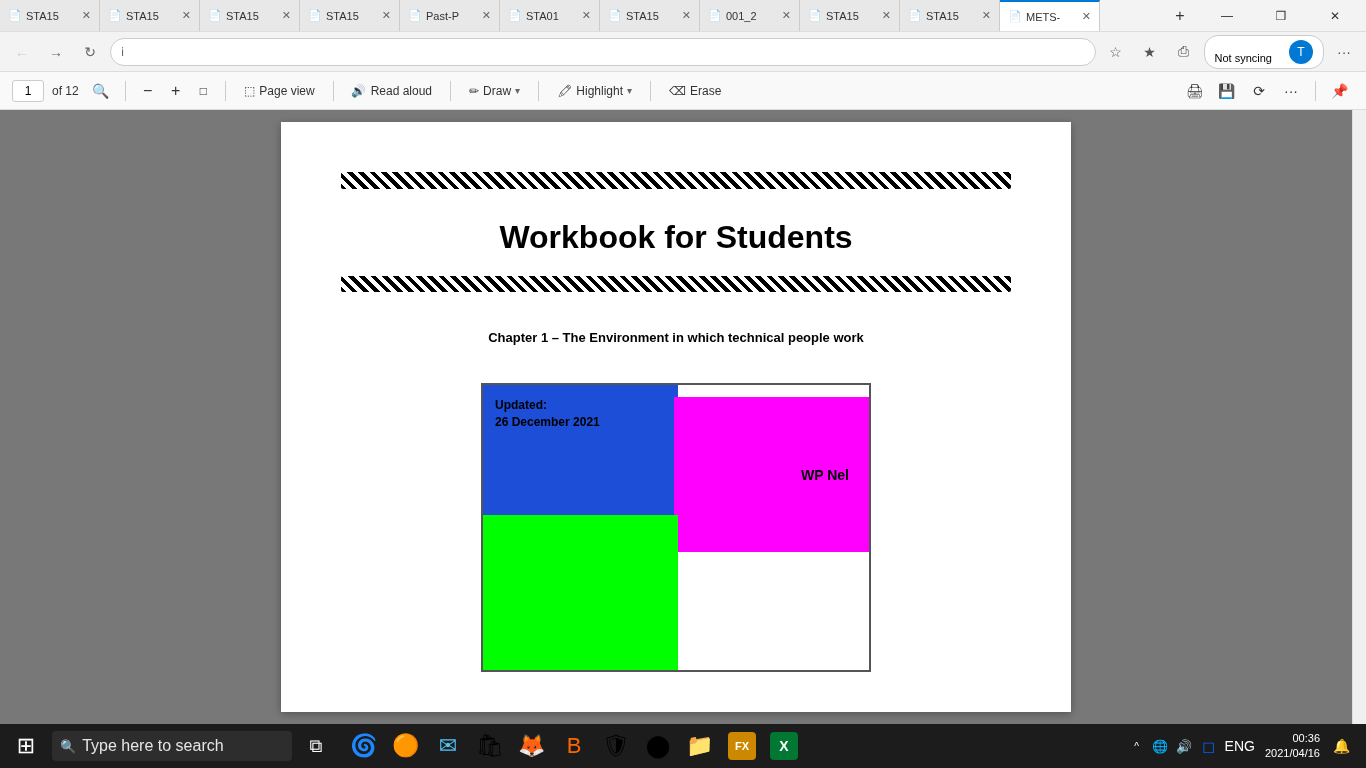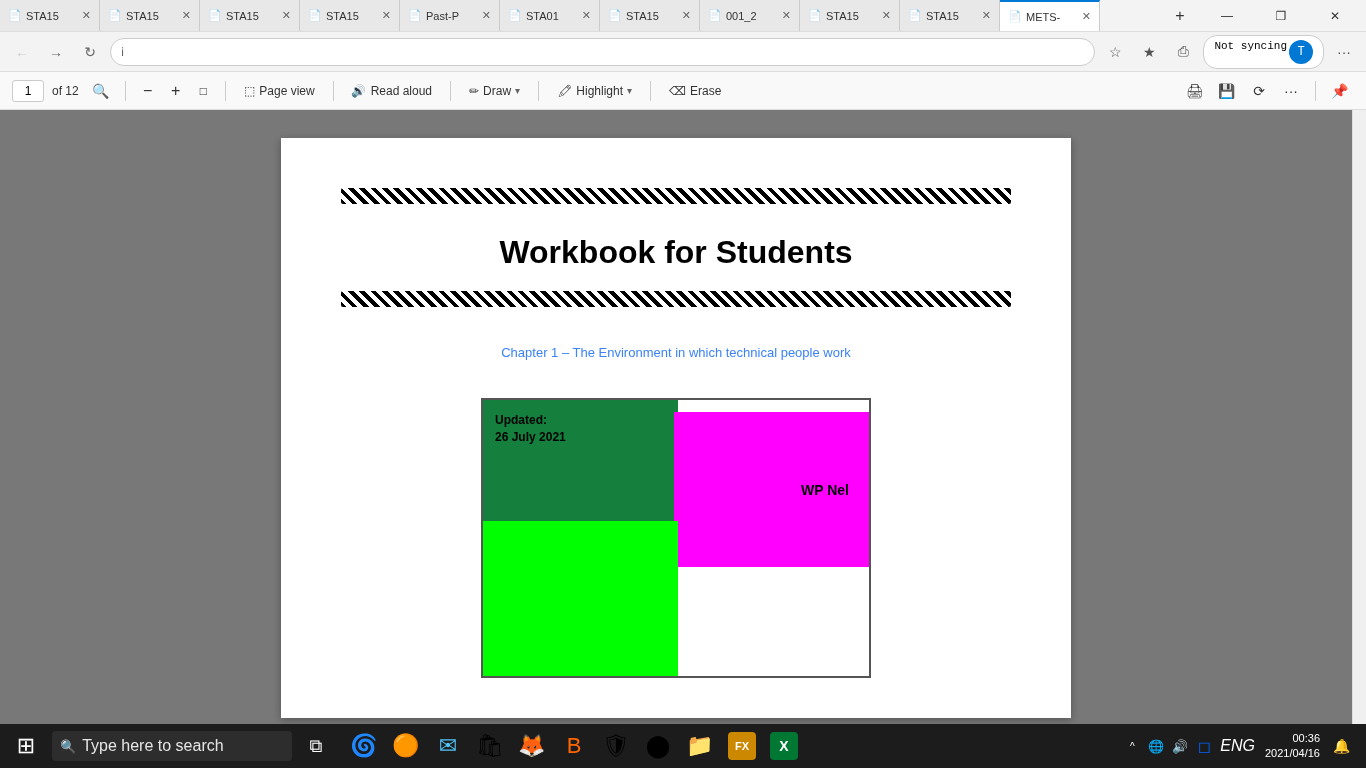--- a/index.html
+++ b/index.html
@@ -142,24 +142,23 @@
       font-size: 14px;
       color: #555;
     }
     .sync-btn {
       padding: 4px 10px;
       border: 1px solid #ccc;
       border-radius: 14px;
       font-size: 11px;
       cursor: pointer;
       display: flex;
-      align-items: flex-start;
-      gap: 2px;
+      align-items: flex-end;
+      gap: 17px;
       background: white;
-      font-family: Liberation Mono, monospace;
     }
     .avatar {
       width: 24px;
       height: 24px;
       border-radius: 50%;
       background: #0078d4;
       display: flex;
       align-items: center;
       justify-content: center;
       color: white;
@@ -264,21 +263,21 @@
       flex: 1;
       display: flex;
       overflow: hidden;
     }
     .pdf-viewer {
       flex: 1;
       background: #787878;
       overflow: auto;
       display: flex;
       justify-content: center;
-      padding: 28px;
+      padding: 12px;
     }
     .pdf-page {
       background: white;
       width: 790px;
       min-height: 580px;
       box-shadow: 0 2px 8px rgba(0,0,0,0.3);
       padding: 40px 60px;
       display: flex;
       flex-direction: column;
       align-items: center;
@@ -300,40 +299,40 @@
     }
     .pdf-title {
       font-size: 32px;
       font-weight: bold;
       text-align: center;
       margin: 20px 0 10px;
       color: #000;
     }
     .pdf-chapter {
       font-size: 13px;
-      font-weight: normal;
+      font-weight: bold;
       text-align: center;
       margin: 28px 0;
-      color: #3b82f6;
+      color: #000000;
     }
 
     
     .puzzle-container {
       width: 390px;
       height: 310px;
       position: relative;
       margin-top: 10px;
       border: 2px solid #555;
     }
     
     .puzzle-tl {
       position: absolute;
       left: 0; top: 0;
       width: 195px; height: 155px;
-      background: #15803d;
+      background: #1d4ed8;
     }
     .puzzle-tr {
       position: absolute;
       right: 0; top: 12px;
       width: 195px; height: 155px;
       background: #ff00ff;
     }
     .puzzle-bl {
       position: absolute;
       left: 0; bottom: 0;
@@ -638,21 +637,21 @@
       <div class="pdf-title">Workbook for Students</div>
 
       <div class="deco-line"></div>
 
       <div class="pdf-chapter">Chapter 1 – The Environment in which technical people work</div>
 
       <div class="puzzle-container">
         <div class="puzzle-tl">
           <div class="puzzle-text-tl">
             <span>Updated:</span><br>
-            <span>26 July 2021</span>
+            <span>26 December 2021</span>
           </div>
         </div>
         <div class="puzzle-tr">
           <div class="puzzle-text-tr">WP Nel</div>
         </div>
         <div class="puzzle-bl"></div>
       </div>
     </div>
   </div>
   <div class="scrollbar-track"></div>
@@ -703,20 +702,20 @@
     <div class="taskbar-app">
       <div class="taskbar-app-icon" style="background:#007733;color:white;font-size:14px;font-weight:bold;width:28px;height:28px;border-radius:4px;display:flex;align-items:center;justify-content:center;">X</div>
     </div>
   </div>
   <div class="taskbar-spacer"></div>
   <div class="taskbar-tray">
     <div class="tray-icon" style="font-size:10px;color:white;">^</div>
     <div class="tray-icon">🌐</div>
     <div class="tray-icon">🔊</div>
     <div class="tray-icon" style="font-size:16px;color:#0061ff;">◻</div>
-    <div class="tray-icon" style="font-size:16px;color:white;width:auto;padding:0 2px;font-style:italic;">ENG</div>
+    <div class="tray-icon" style="font-size:14px;color:white;width:auto;padding:0 2px;">ENG</div>
     <div class="tray-clock">
       <span>00:36</span>
       <span>2021/04/16</span>
     </div>
     <div class="notification-btn">🔔</div>
   </div>
 </div>
 
 </body></html>

